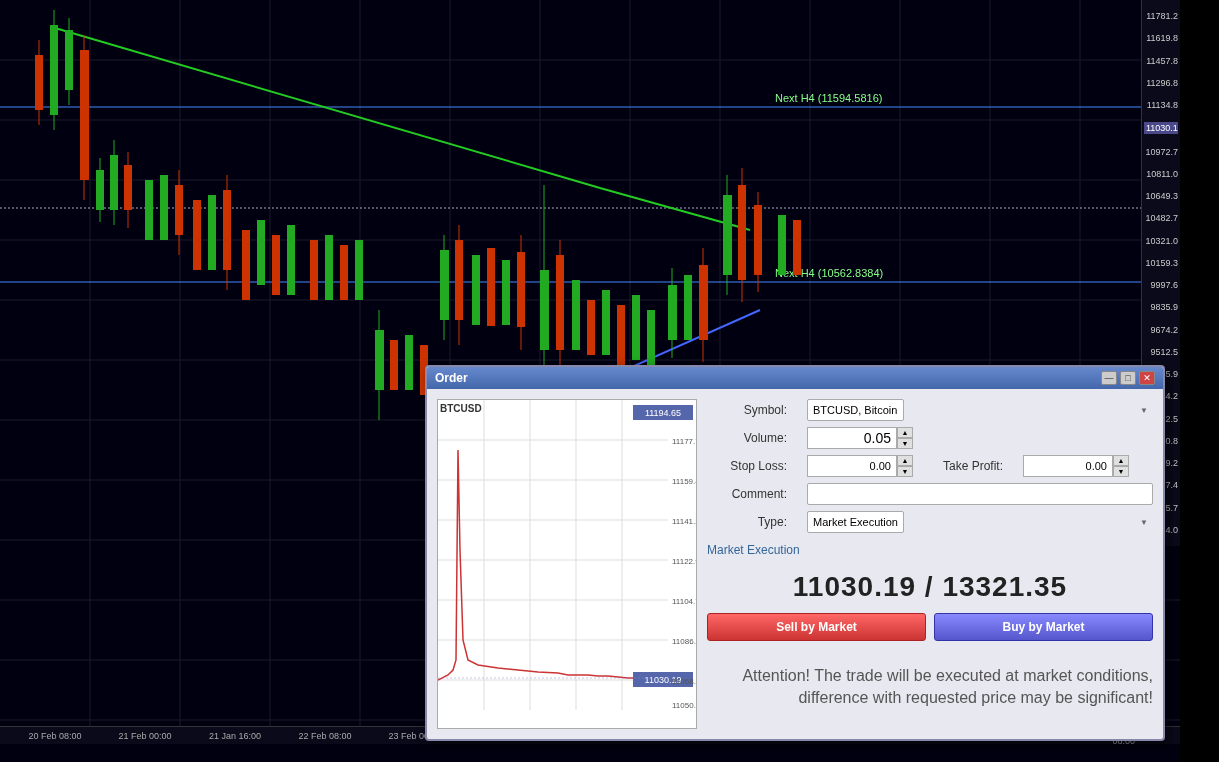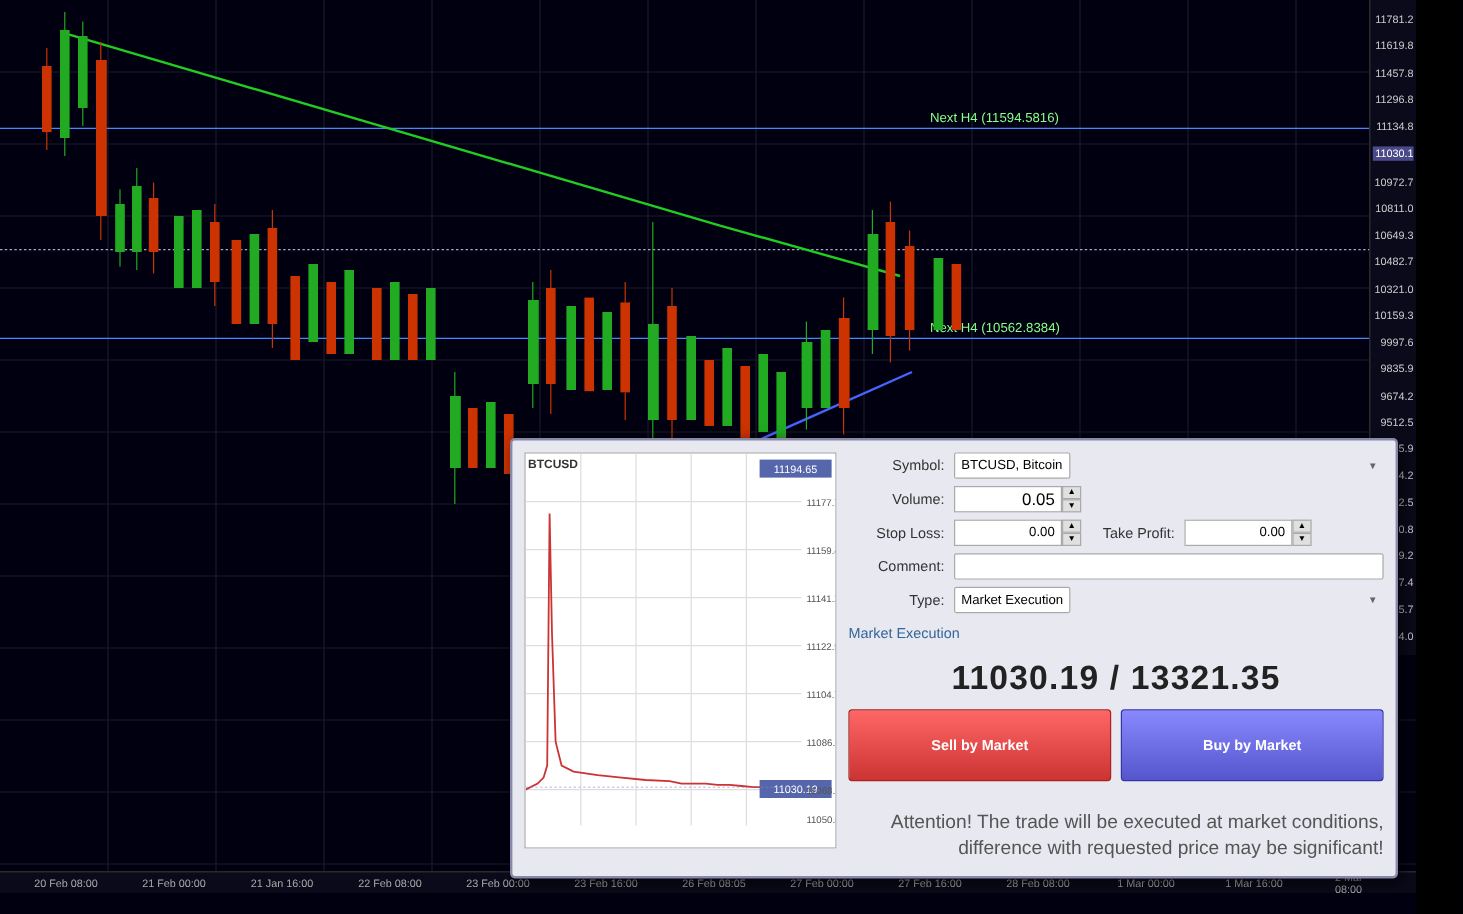--- a/index.html
+++ b/index.html
@@ -156,21 +156,21 @@
     #order-form {
       flex: 1;
       display: flex;
       flex-direction: column;
       gap: 6px;
     }
 
     .form-row {
       display: flex;
       align-items: center;
-      gap: 8px;
+      gap: 20px;
     }
 
     .form-label {
       width: 80px;
       text-align: right;
       color: #333;
       font-size: 12px;
     }
 
     .form-control {
@@ -277,21 +277,21 @@
       border: 1px solid #aa2222;
       border-radius: 3px;
       cursor: pointer;
       font-size: 12px;
       font-weight: bold;
       text-align: center;
     }
 
     .buy-btn {
       flex: 1;
-      padding: 22px 12px;
+      padding: 6px 12px;
       background: linear-gradient(to bottom, #8888ff, #5555cc);
       color: white;
       border: 1px solid #3333aa;
       border-radius: 3px;
       cursor: pointer;
       font-size: 12px;
       font-weight: bold;
       text-align: center;
     }
 
@@ -518,20 +518,28 @@
     <span class="time-label" style="left:775px">27 Feb 16:00</span>
     <span class="time-label" style="left:865px">28 Feb 08:00</span>
     <span class="time-label" style="left:955px">1 Mar 00:00</span>
     <span class="time-label" style="left:1045px">1 Mar 16:00</span>
     <span class="time-label" style="left:1135px">2 Mar 08:00</span>
   </div>
 </div>
 
 <div id="order-dialog">
 
+  <div id="dialog-titlebar">
+    <span id="dialog-title">Order</span>
+    <div class="title-buttons">
+      <div class="title-btn">—</div>
+      <div class="title-btn">□</div>
+      <div class="title-btn close">✕</div>
+    </div>
+  </div>
 
   <div id="dialog-body">
 
     <div id="mini-chart">
       <span id="mini-chart-label">BTCUSD</span>
       <svg width="260" height="330" style="position:absolute;top:0;left:0;">
 
         <rect x="0" y="0" width="260" height="330" fill="white"></rect>
 
         <line x1="0" y1="40" x2="230" y2="40" stroke="#ddd" stroke-width="1"></line>

